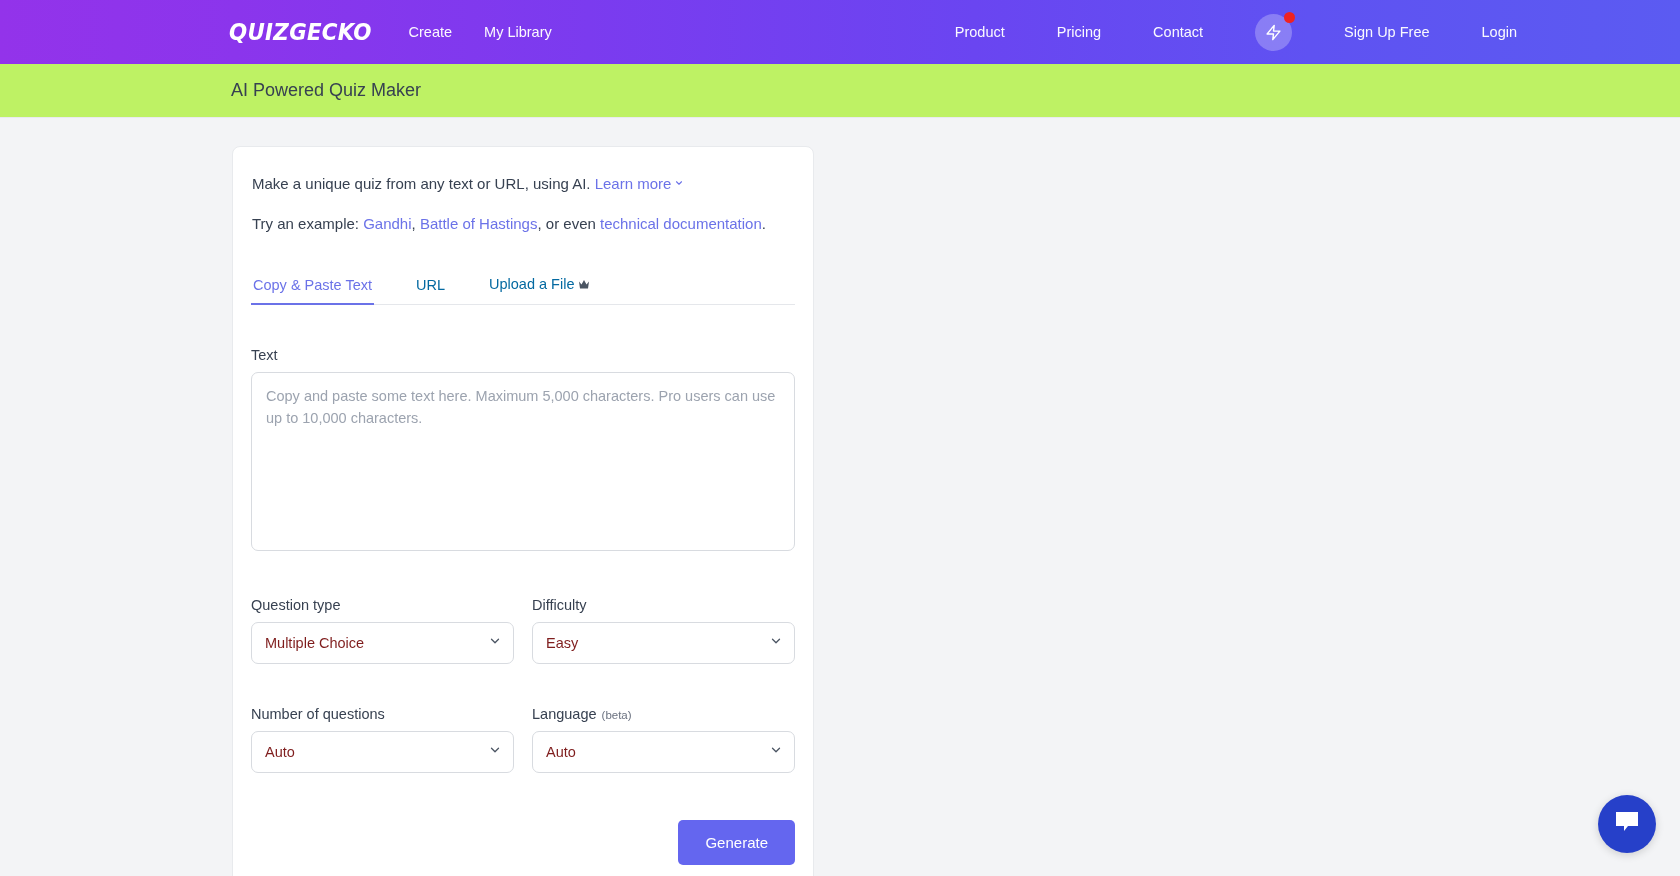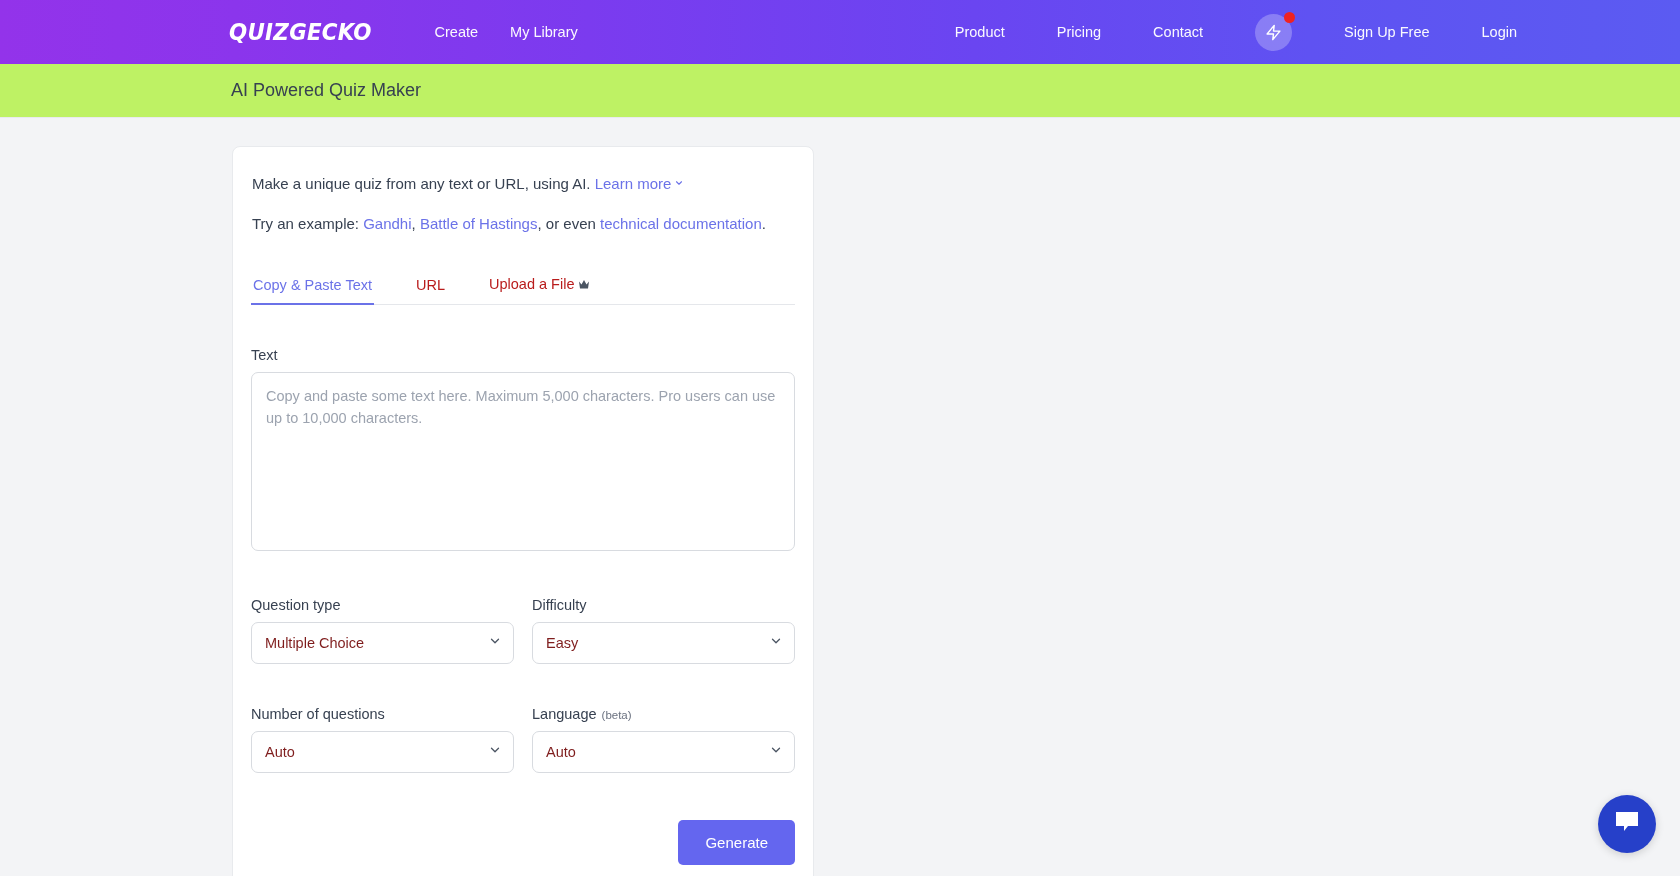--- a/index.html
+++ b/index.html
@@ -49,21 +49,21 @@
 
   .nav-link {
     color: #ffffff;
     font-size: 14.5px;
     text-decoration: none;
     white-space: nowrap;
     cursor: pointer;
     opacity: 0.97;
   }
 
-  .nav-left .nav-link:nth-of-type(1) { margin-left: 52px; }
+  .nav-left .nav-link:nth-of-type(1) { margin-left: 26px; }
   .nav-left .nav-link:nth-of-type(2) { margin-left: 32px; }
 
   .nav-right {
     margin-left: auto;
     margin-right: 163px;
     display: flex;
     align-items: center;
     gap: 52px;
   }
 
@@ -147,21 +147,21 @@
 
   
   .tabs {
     margin-top: 36px;
     display: flex;
     align-items: flex-end;
     border-bottom: 1px solid #e5e7eb;
   }
   .tab {
     font-size: 14.5px;
-    color: #b91c1c;
+    color: #0369a1;
     padding: 4px 2px 10px 2px;
     margin-right: 40px;
     cursor: pointer;
     white-space: nowrap;
     border-bottom: 2px solid transparent;
     position: relative;
     top: 1px;
   }
   .tab.active {
     color: #6b72e8;

